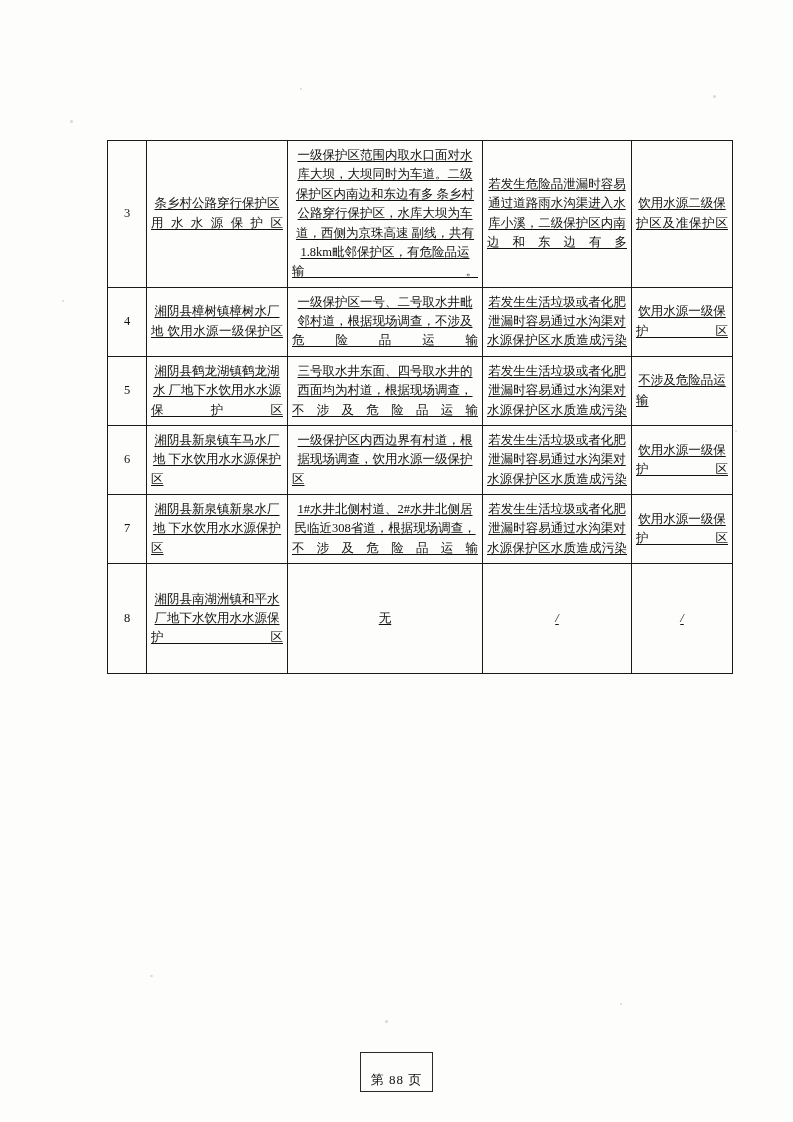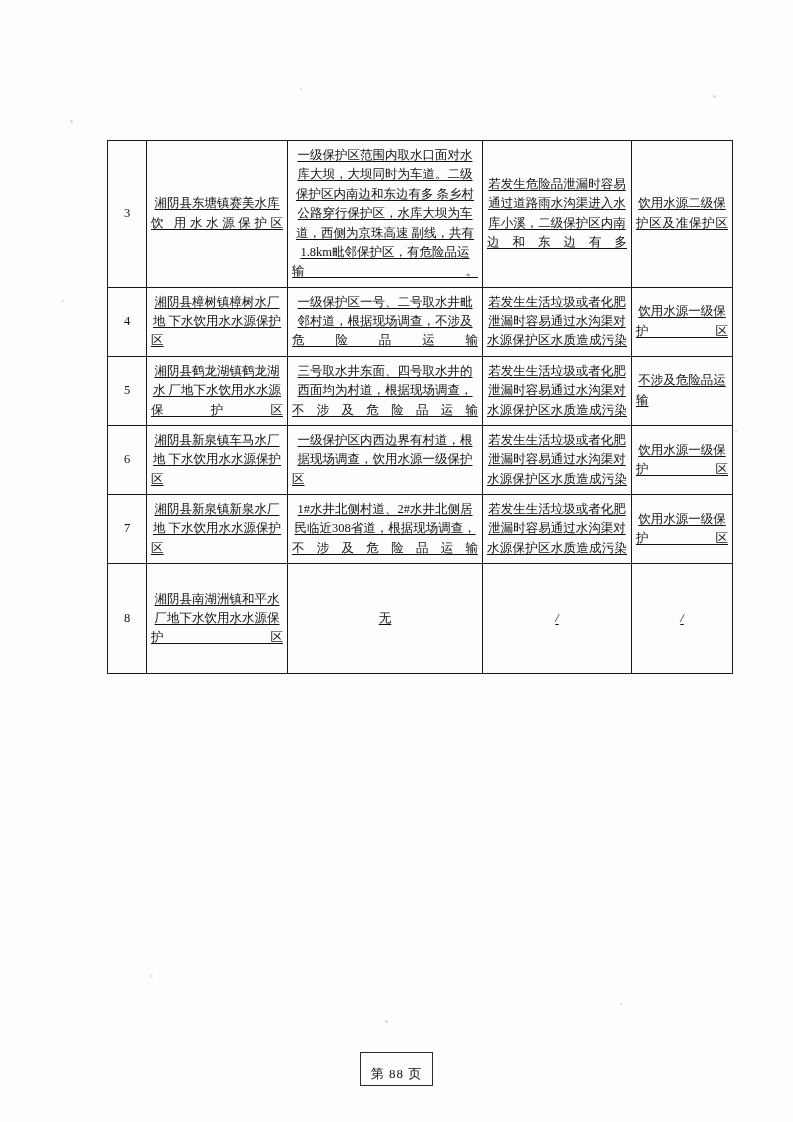--- a/index.html
+++ b/index.html
@@ -65,21 +65,21 @@
   .footer {
     position: absolute;
     left: 0;
     right: 0;
     top: 1052px;
     text-align: center;
   }
   .footer-box {
     display: inline-block;
     border: 1px solid #2b2b2b;
-    padding: 12px 10px 2px 10px;
+    padding: 18px 10px 2px 10px;
     font-size: 13px;
     color: #111;
     letter-spacing: 1px;
   }
 </style>
 </head>
 <body>
 
 <div class="page">
 
@@ -90,29 +90,29 @@
   <div class="speckle" style="left:150px; top:975px;  width:3px; height:2px;"></div>
   <div class="speckle" style="left:385px; top:1020px; width:3px; height:3px;"></div>
   <div class="speckle" style="left:620px; top:1003px; width:2px; height:2px;"></div>
   <div class="speckle" style="left:300px; top:88px;   width:2px; height:2px;"></div>
 
   <table class="doc-table">
     <tbody>
 
       <tr>
         <td class="col-idx idx-cell">3</td>
-        <td class="col-name cell-underline cell-just">湘阴县东塘镇赛美水库饮 用水水源保护区</td>
+        <td class="col-name cell-underline cell-just">条乡村公路穿行保护区 用水水源保护区</td>
         <td class="col-desc cell-underline cell-just">一级保护区范围内取水口面对水库大坝，大坝同时为车道。二级保护区内南边和东边有多 条乡村公路穿行保护区，水库大坝为车道，西侧为京珠高速 副线，共有1.8km毗邻保护区，有危险品运输。</td>
         <td class="col-risk cell-underline cell-just">若发生危险品泄漏时容易通过道路雨水沟渠进入水库小溪，二级保护区内南边和东边有多</td>
         <td class="col-zone cell-underline cell-just">饮用水源二级保护区及准保护区</td>
       </tr>
 
       <tr>
         <td class="col-idx idx-cell">4</td>
-        <td class="col-name cell-underline cell-just">湘阴县樟树镇樟树水厂地 下水饮用水水源保护区</td>
+        <td class="col-name cell-underline cell-just">湘阴县樟树镇樟树水厂地 饮用水源一级保护区</td>
         <td class="col-desc cell-underline cell-just">一级保护区一号、二号取水井毗邻村道，根据现场调查，不涉及危险品运输</td>
         <td class="col-risk cell-underline cell-just">若发生生活垃圾或者化肥泄漏时容易通过水沟渠对水源保护区水质造成污染</td>
         <td class="col-zone cell-underline cell-just">饮用水源一级保护区</td>
       </tr>
 
       <tr>
         <td class="col-idx idx-cell">5</td>
         <td class="col-name cell-underline cell-just">湘阴县鹤龙湖镇鹤龙湖水 厂地下水饮用水水源保护区</td>
         <td class="col-desc cell-underline cell-just">三号取水井东面、四号取水井的西面均为村道，根据现场调查，不涉及危险品运输</td>
         <td class="col-risk cell-underline cell-just">若发生生活垃圾或者化肥泄漏时容易通过水沟渠对水源保护区水质造成污染</td>

